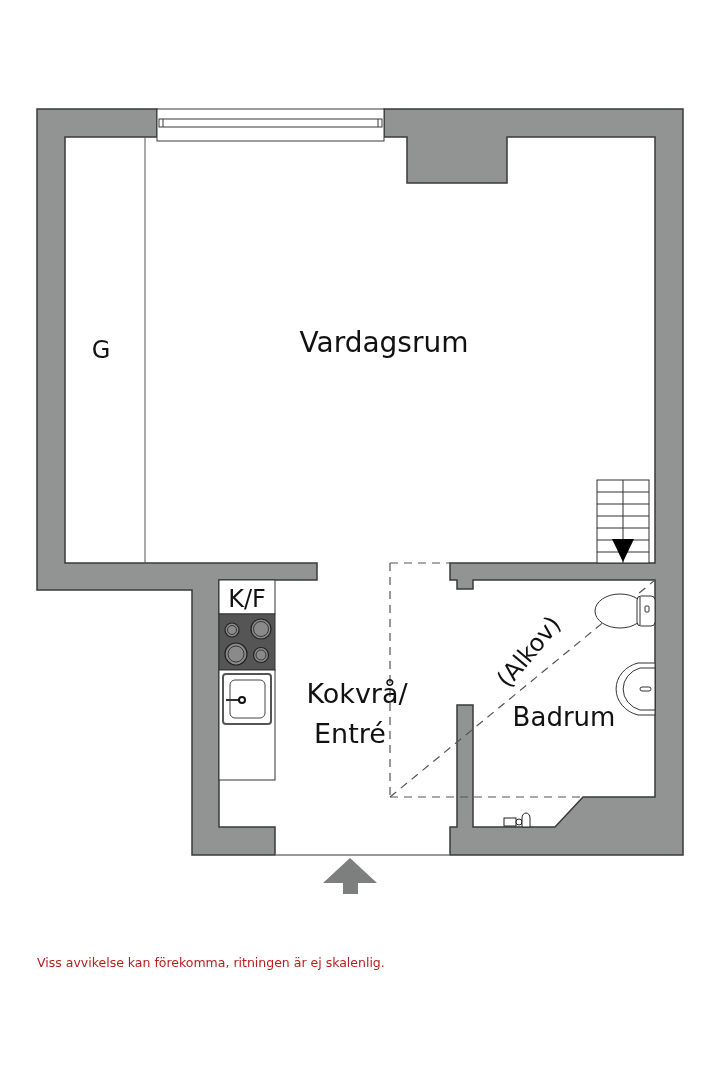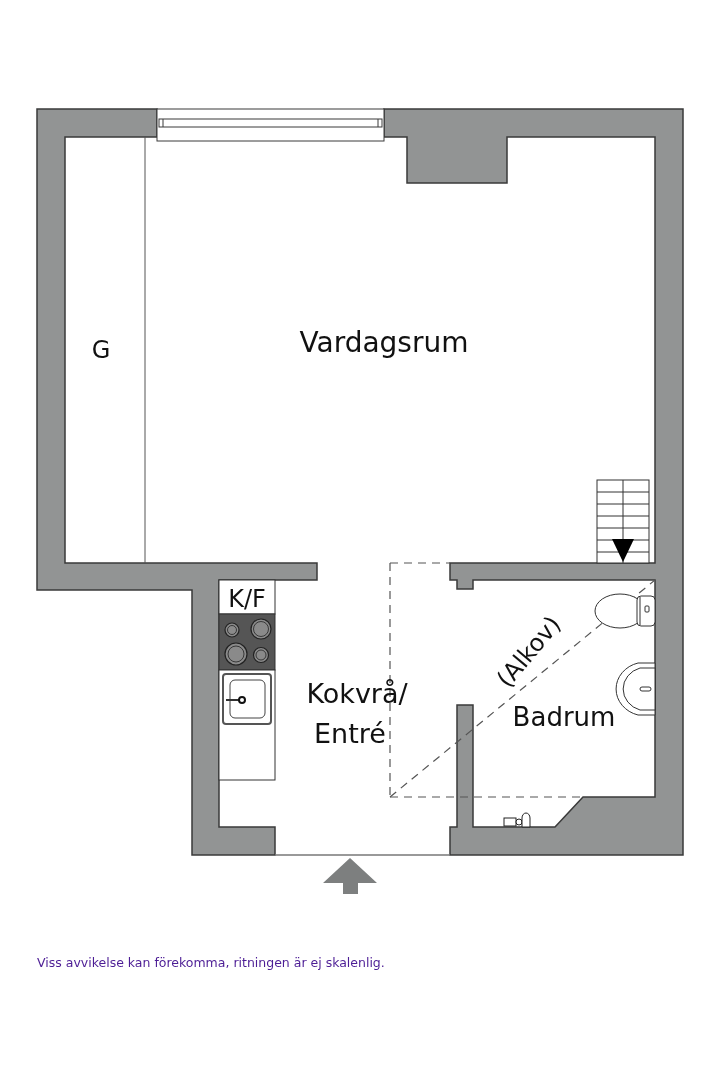--- a/index.html
+++ b/index.html
@@ -1,19 +1,19 @@
 <!DOCTYPE html>
 <html><head>
   <meta charset="utf-8">
   <style>
     html, body { margin: 0; padding: 0; background: #ffffff; }
     body { width: 720px; height: 1080px; position: relative; overflow: hidden; font-family: "DejaVu Sans", sans-serif; }
     #plan { position: absolute; left: 0; top: 0; }
     .room-label { font-family: "DejaVu Sans", sans-serif; fill: #111111; }
-    .caption { position: absolute; left: 37px; top: 955px; font-size: 12.5px; color: #4c1d95; font-family: "DejaVu Sans", sans-serif; white-space: nowrap; }
+    .caption { position: absolute; left: 37px; top: 955px; font-size: 12.5px; color: #b91c1c; font-family: "DejaVu Sans", sans-serif; white-space: nowrap; }
   </style>
 </head>
 <body>
 
 <svg id="plan" width="720" height="1080" viewBox="0 0 720 1080" xmlns="http://www.w3.org/2000/svg">
 
   <g fill="#929494" stroke="#3a3a3a" stroke-width="1.5">
 
     <path d="M37,109 L157,109 L157,137 L65,137 L65,563 L317,563 L317,580 L219,580 L219,827 L275,827 L275,855 L192,855 L192,590 L37,590 Z"></path>
 

